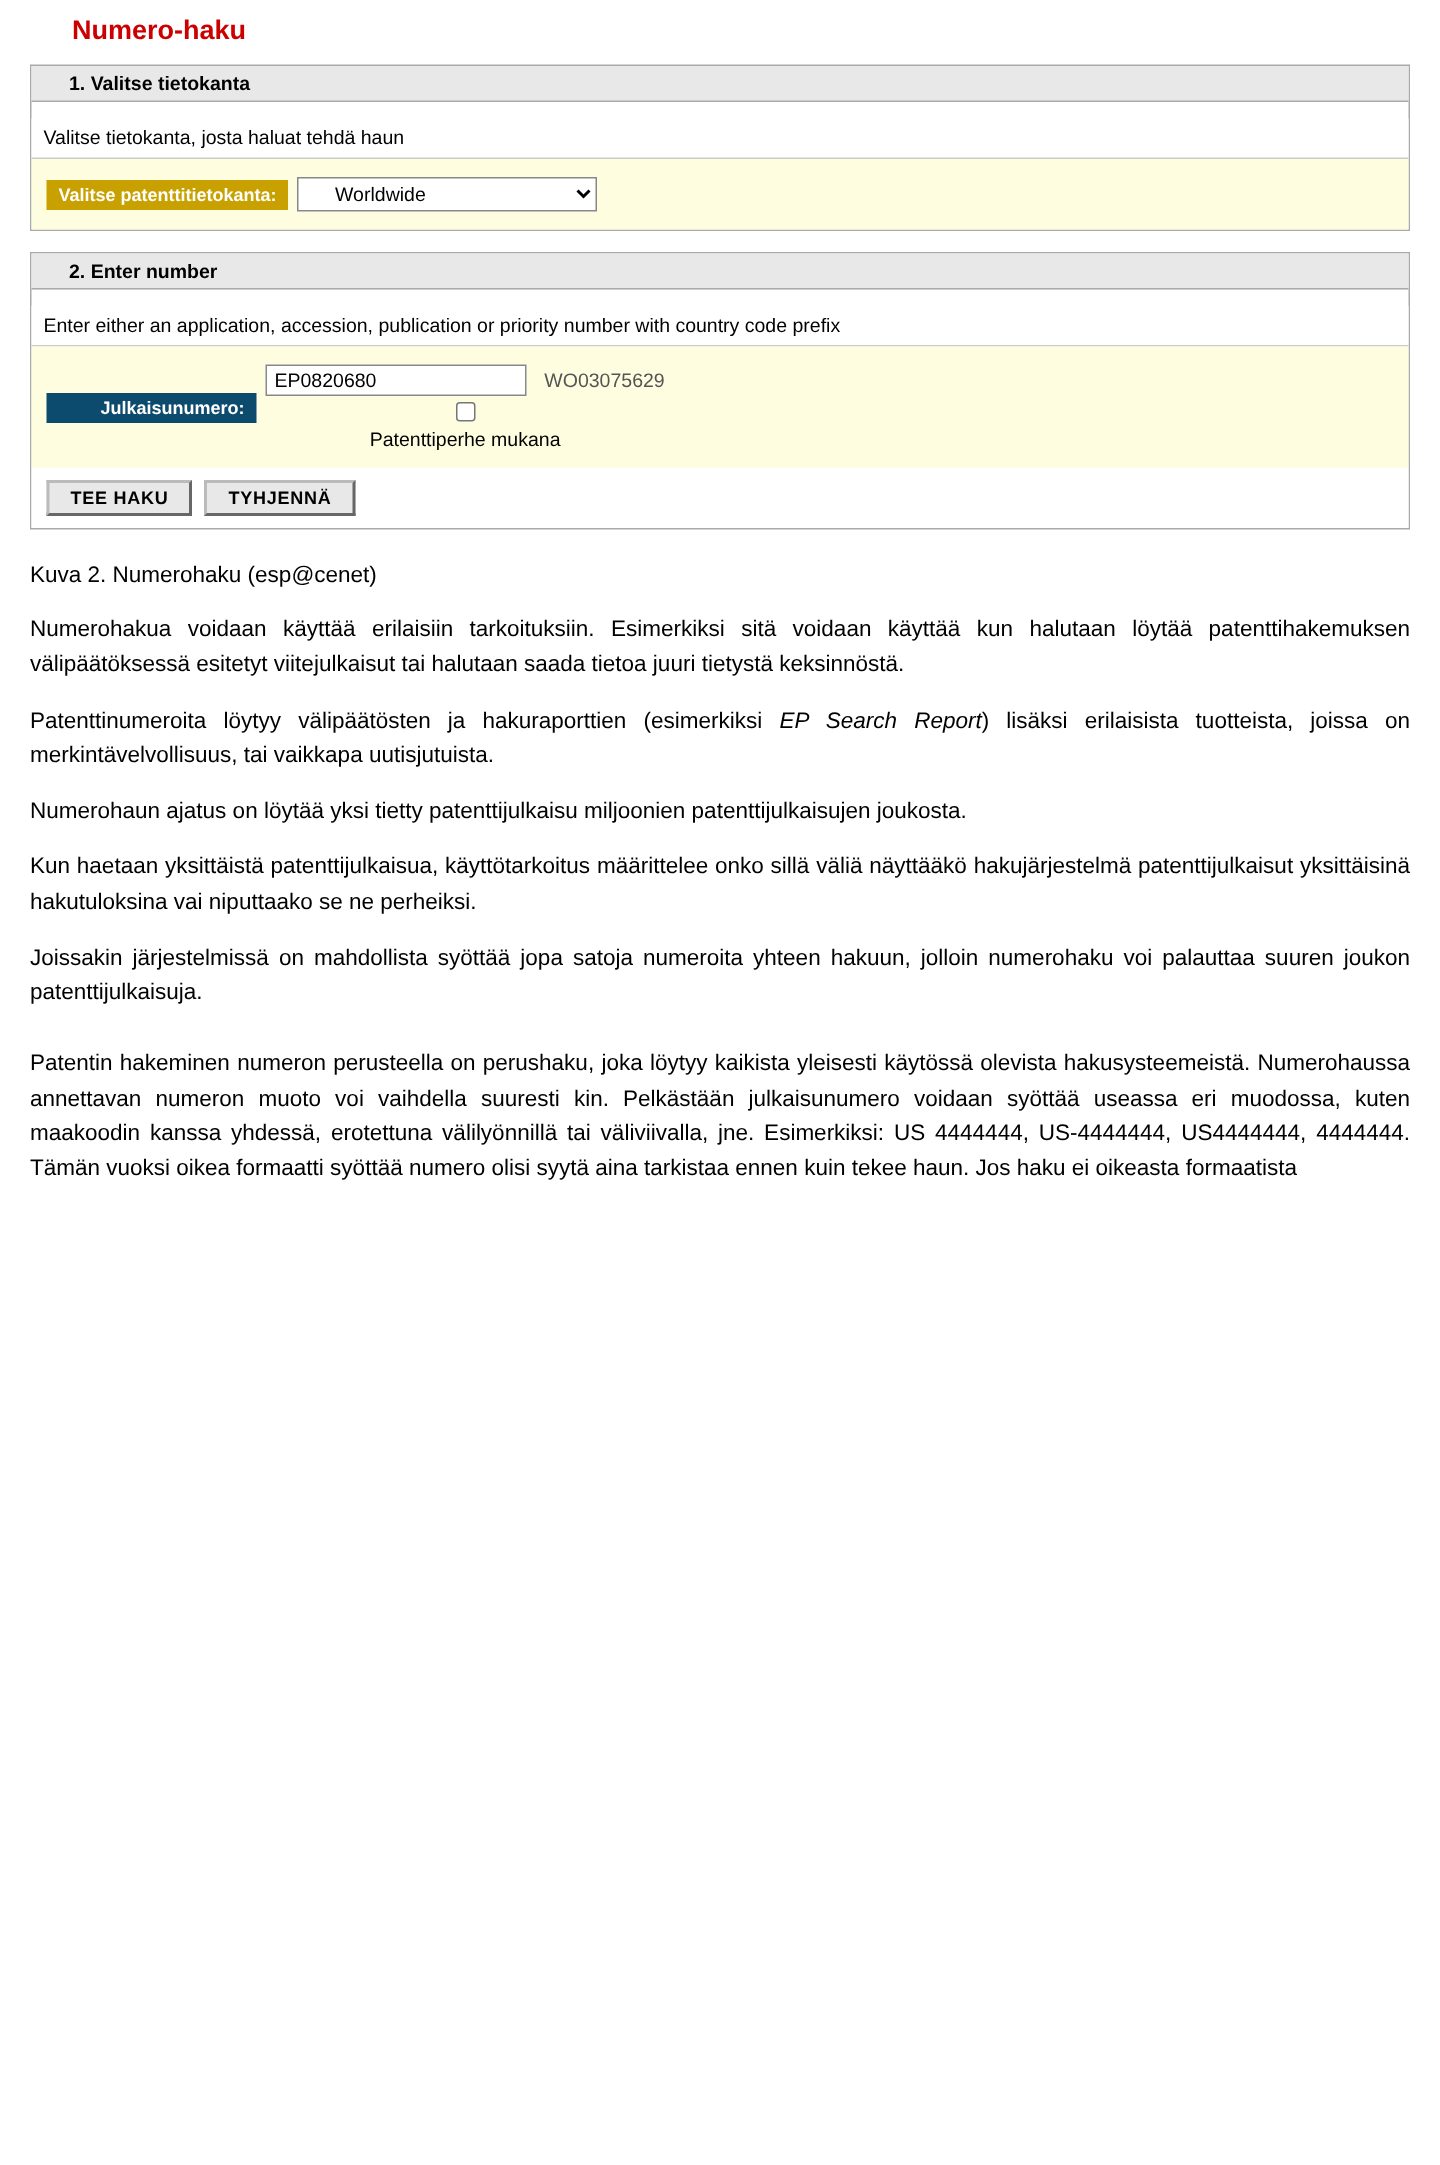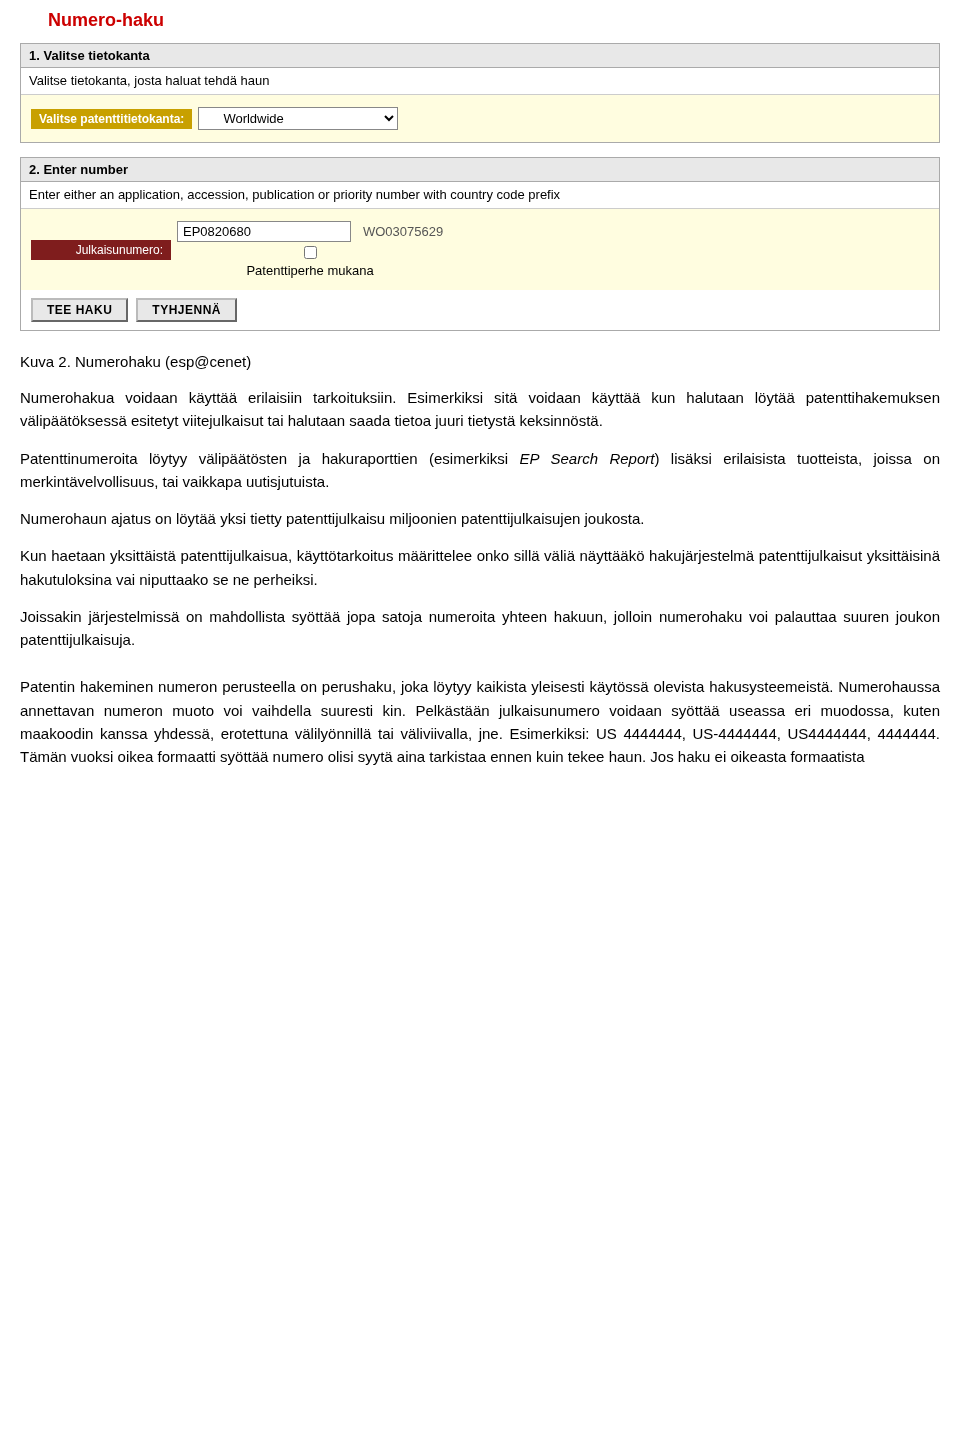--- a/index.html
+++ b/index.html
@@ -24,35 +24,36 @@
     
     .section-box {
       border: 1px solid #aaa;
       margin-bottom: 14px;
       background: #fff;
     }
 
     .section-header {
       background: #e8e8e8;
       border-bottom: 1px solid #aaa;
-      padding: 4px 8px;
+      padding: 4px 25px;
       font-weight: bold;
       font-size: 13px;
     }
 
     .section-body {
       background: #fffde0;
       padding: 8px 10px;
     }
 
     .section-description {
       padding: 5px 8px 6px 8px;
       font-size: 13px;
       background: #fff;
       border-bottom: 1px solid #ccc;
+      margin-top: 11px;
     }
 
     
     .form-row {
       display: flex;
       align-items: center;
       margin: 4px 0;
       gap: 6px;
     }
 
@@ -61,23 +62,23 @@
       color: #fff;
       font-weight: bold;
       font-size: 12px;
       padding: 3px 8px;
       white-space: nowrap;
       min-width: 140px;
       text-align: right;
     }
 
     .field-label-alt {
-      background: #7f1d1d;
+      background: #0c4a6e;
       color: #fff;
-      font-weight: normal;
+      font-weight: bold;
       font-size: 12px;
       padding: 3px 8px;
       white-space: nowrap;
       min-width: 140px;
       text-align: right;
     }
 
     select.db-select {
       border: 1px solid #888;
       padding: 2px 20px;

